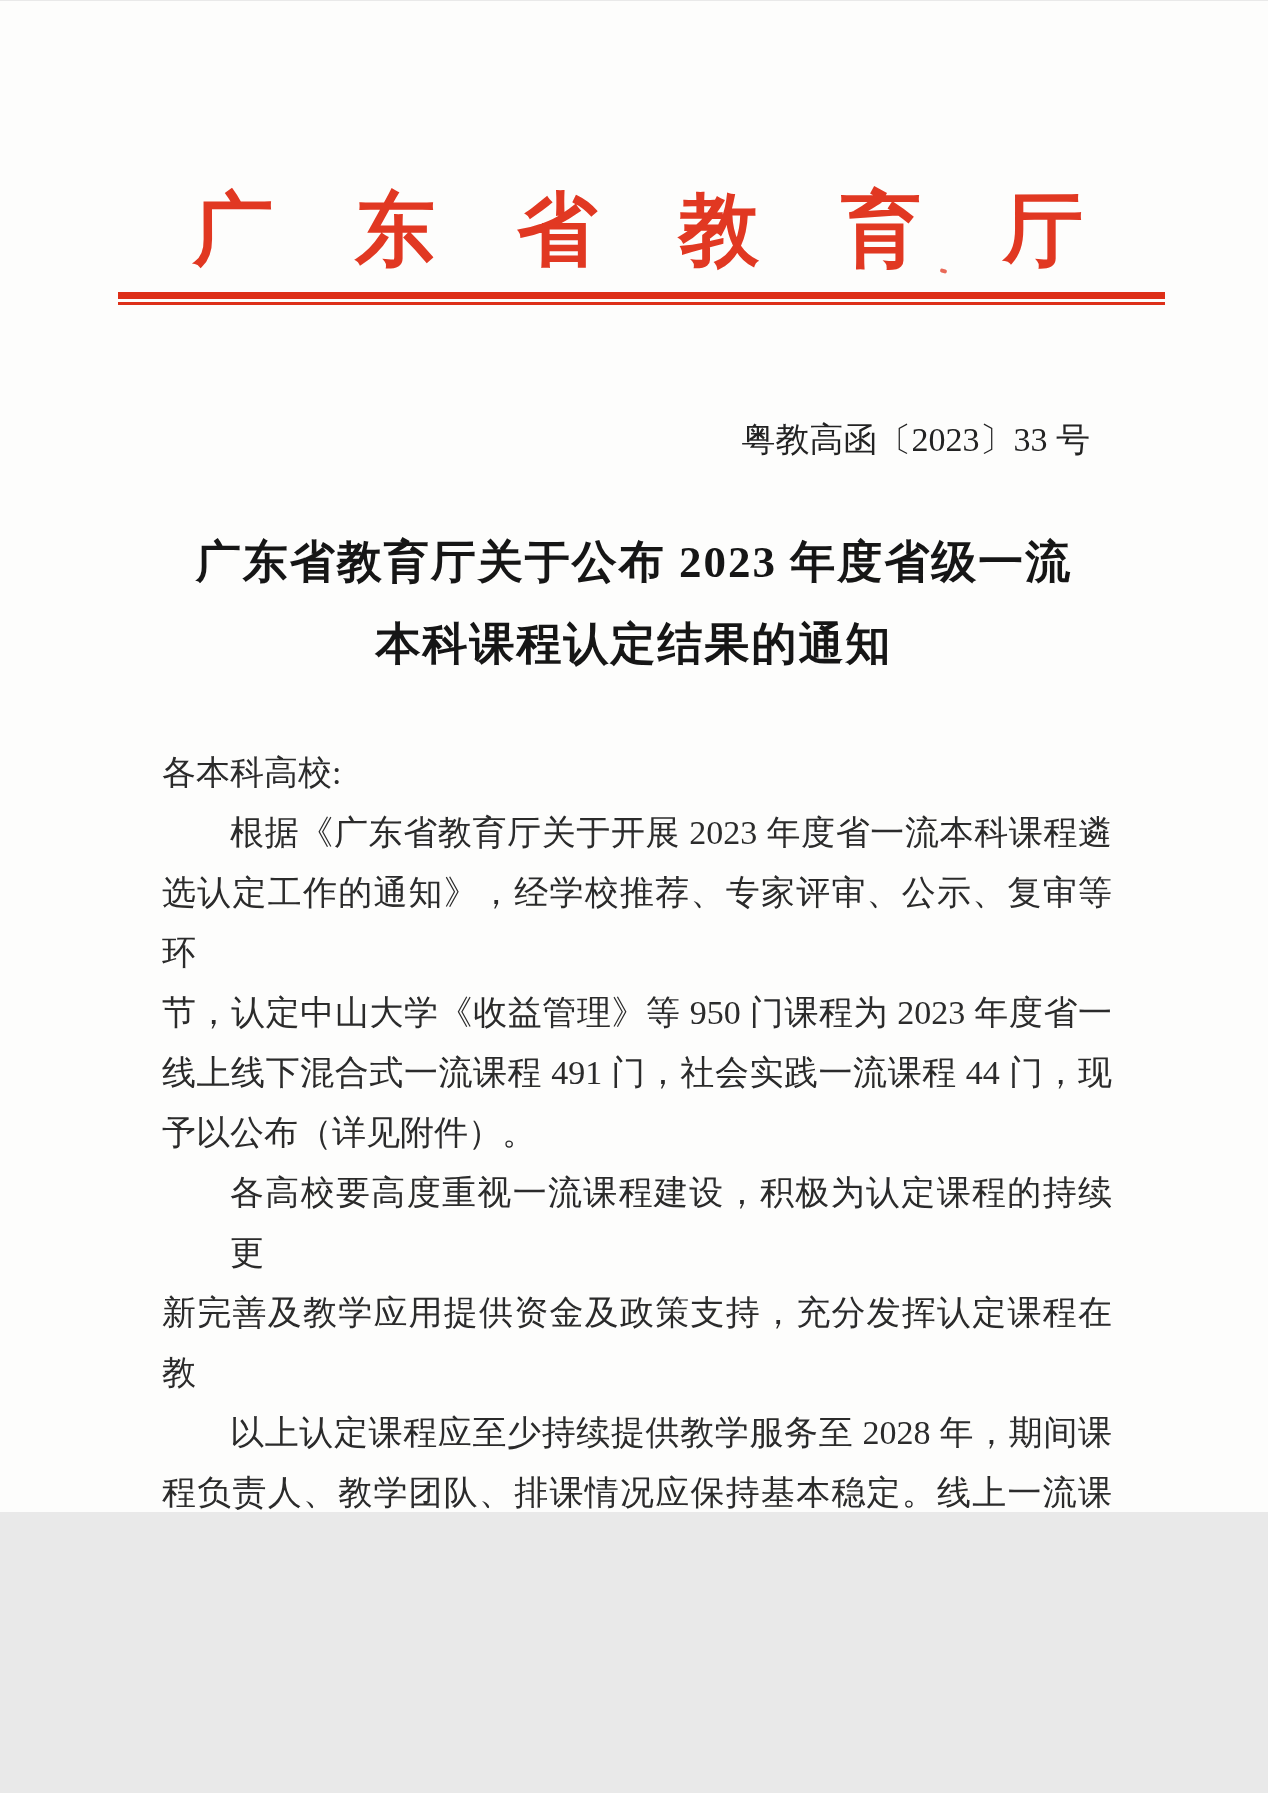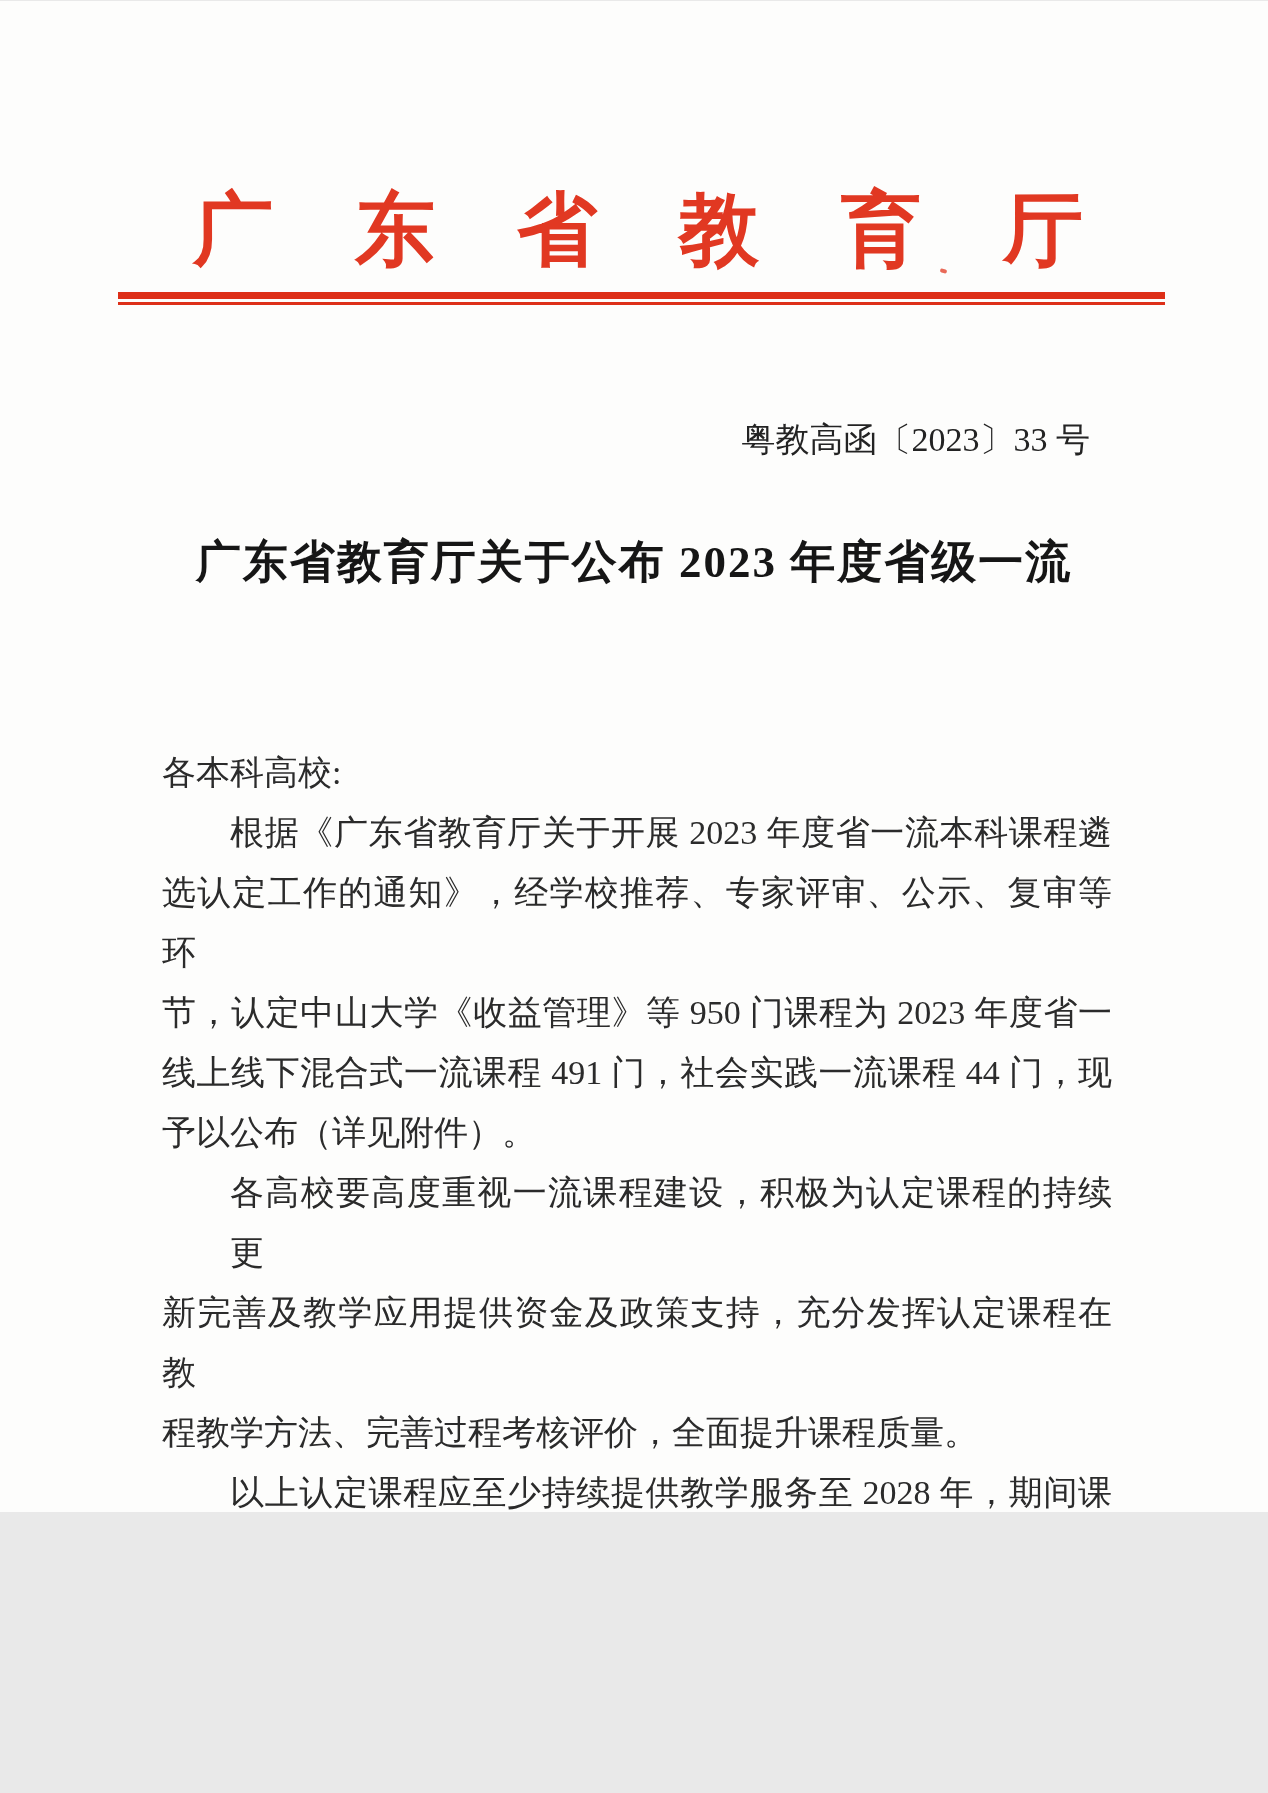--- a/index.html
+++ b/index.html
@@ -73,32 +73,32 @@
   <div class="agency">广东省教育厅</div>
 
   <div class="rule rule-top-thick"></div>
   <div class="rule rule-top-thin"></div>
   <div class="scan-speck"></div>
 
   <div class="doc-no">粤教高函〔2023〕33 号</div>
 
   <h1 class="title">
     <div>广东省教育厅关于公布 2023 年度省级一流</div>
+    <div>本科课程认定结果的通知</div>
   </h1>
 
   <div class="body-text">
     <div class="line salute">各本科高校:</div>
     <div class="line ind">根据《广东省教育厅关于开展 2023 年度省一流本科课程遴</div>
     <div class="line">选认定工作的通知》，经学校推荐、专家评审、公示、复审等环</div>
     <div class="line">节，认定中山大学《收益管理》等 950 门课程为 2023 年度省一</div>
     <div class="line">线上线下混合式一流课程 491 门，社会实践一流课程 44 门，现</div>
     <div class="line short">予以公布（详见附件）。</div>
     <div class="line ind">各高校要高度重视一流课程建设，积极为认定课程的持续更</div>
     <div class="line">新完善及教学应用提供资金及政策支持，充分发挥认定课程在教</div>
-    <div class="line short">程教学方法、完善过程考核评价，全面提升课程质量。</div>
     <div class="line ind">以上认定课程应至少持续提供教学服务至 2028 年，期间课</div>
     <div class="line">程负责人、教学团队、排课情况应保持基本稳定。线上一流课程</div>
 
   </div>
 
   <div class="rule rule-bottom-thin"></div>
   <div class="rule rule-bottom-thick"></div>
 
   <div class="watermark">
     <span class="wm-site">广东白云学院</span>

